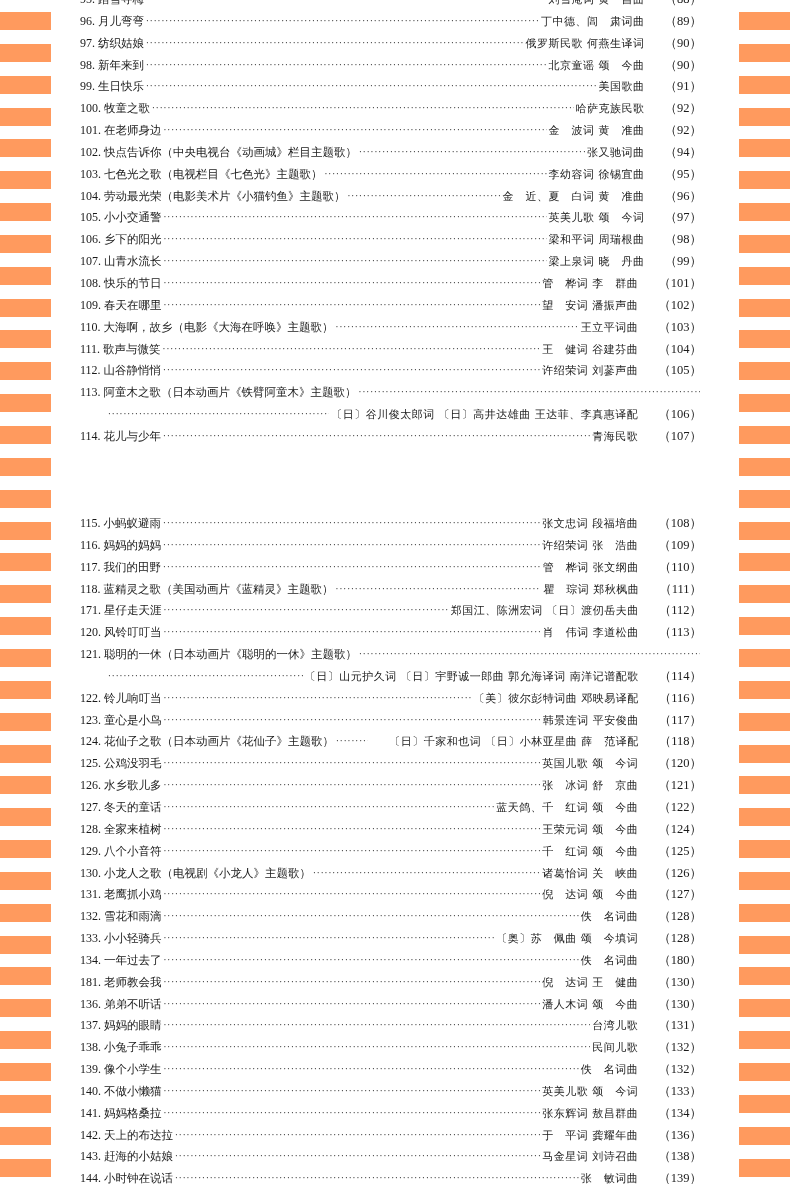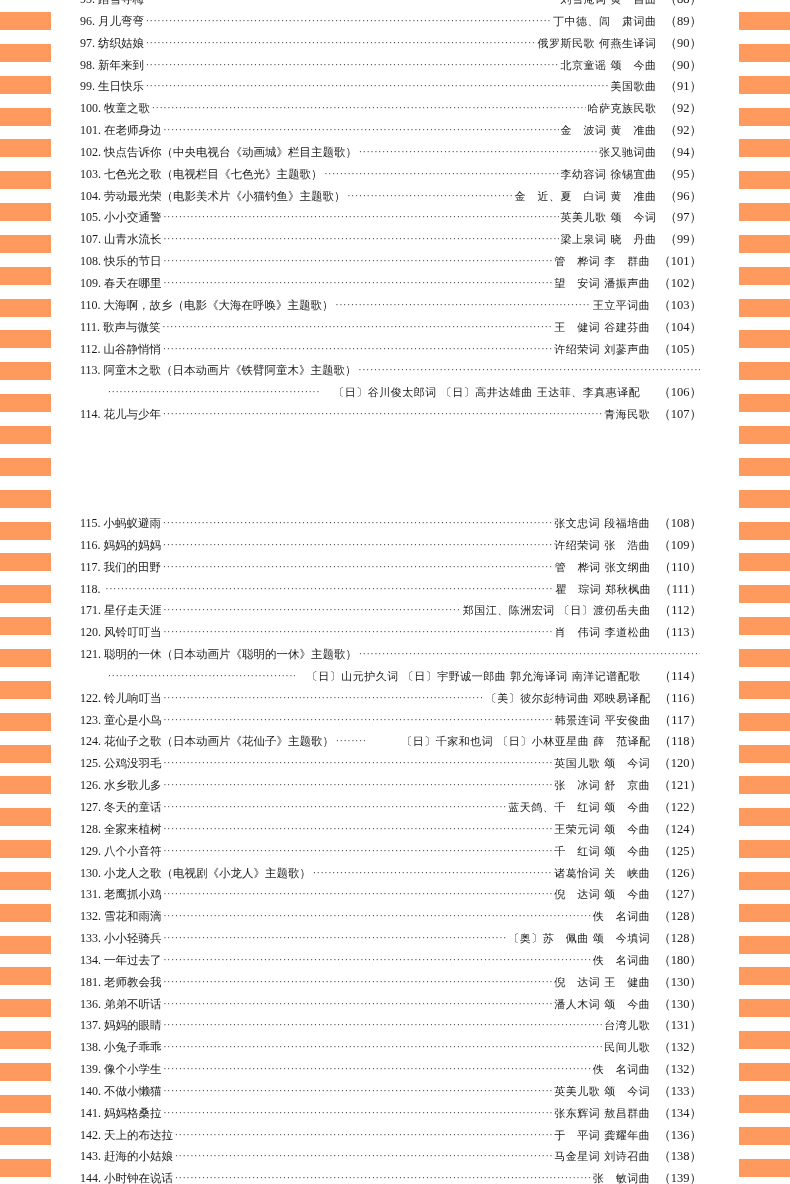--- a/index.html
+++ b/index.html
@@ -31,22 +31,22 @@
   .num { font-family: "Liberation Serif", serif; font-size: 12px; margin-right: 3px; }
   .title { flex: 0 0 auto; }
   .leader {
     flex: 1 1 auto; overflow: hidden; min-width: 8px;
     margin: 0 2px; color: #333; letter-spacing: 1px; font-size: 9px;
   }
   .leader::before {
     content: "··································································································································································";
   }
   .credit { flex: 0 0 auto; font-size: 11px; letter-spacing: 0.5px; }
-  .page { flex: 0 0 auto; font-family: "Liberation Serif", serif; font-size: 12.5px; margin-left: 8px; }
-  .cont { padding-left: 26px; gap: 10px; }
+  .page { flex: 0 0 auto; font-family: "Liberation Serif", serif; font-size: 12.5px; margin-left: 20px; }
+  .cont { padding-left: 26px; }
 </style>
 </head>
 <body>
 
 <div class="stripe-col stripe-left"></div>
 <div class="stripe-col stripe-right"></div>
 
 <div class="toc-block top" id="block-top">
     <div class="toc-line">
     <span class="num">95.</span>
@@ -119,20 +119,27 @@
     <span class="page">（96）</span>
   </div>
     <div class="toc-line">
     <span class="num">105.</span>
     <span class="title">小小交通警</span>
     <span class="leader"></span>
     <span class="credit">英美儿歌 颂　今词</span>
     <span class="page">（97）</span>
   </div>
     <div class="toc-line">
+    <span class="num">106.</span>
+    <span class="title">乡下的阳光</span>
+    <span class="leader"></span>
+    <span class="credit">梁和平词 周瑞根曲</span>
+    <span class="page">（98）</span>
+  </div>
+    <div class="toc-line">
     <span class="num">107.</span>
     <span class="title">山青水流长</span>
     <span class="leader"></span>
     <span class="credit">梁上泉词 晓　丹曲</span>
     <span class="page">（99）</span>
   </div>
     <div class="toc-line">
     <span class="num">108.</span>
     <span class="title">快乐的节日</span>
     <span class="leader"></span>
@@ -203,20 +210,21 @@
   </div>
     <div class="toc-line">
     <span class="num">117.</span>
     <span class="title">我们的田野</span>
     <span class="leader"></span>
     <span class="credit">管　桦词 张文纲曲</span>
     <span class="page">（110）</span>
   </div>
     <div class="toc-line">
     <span class="num">118.</span>
+    <span class="title">蓝精灵之歌（美国动画片《蓝精灵》主题歌）</span>
     <span class="leader"></span>
     <span class="credit">瞿　琮词 郑秋枫曲</span>
     <span class="page">（111）</span>
   </div>
     <div class="toc-line">
     <span class="num">171.</span>
     <span class="title">星仔走天涯</span>
     <span class="leader"></span>
     <span class="credit">郑国江、陈洲宏词 〔日〕渡仞岳夫曲</span>
     <span class="page">（112）</span>

